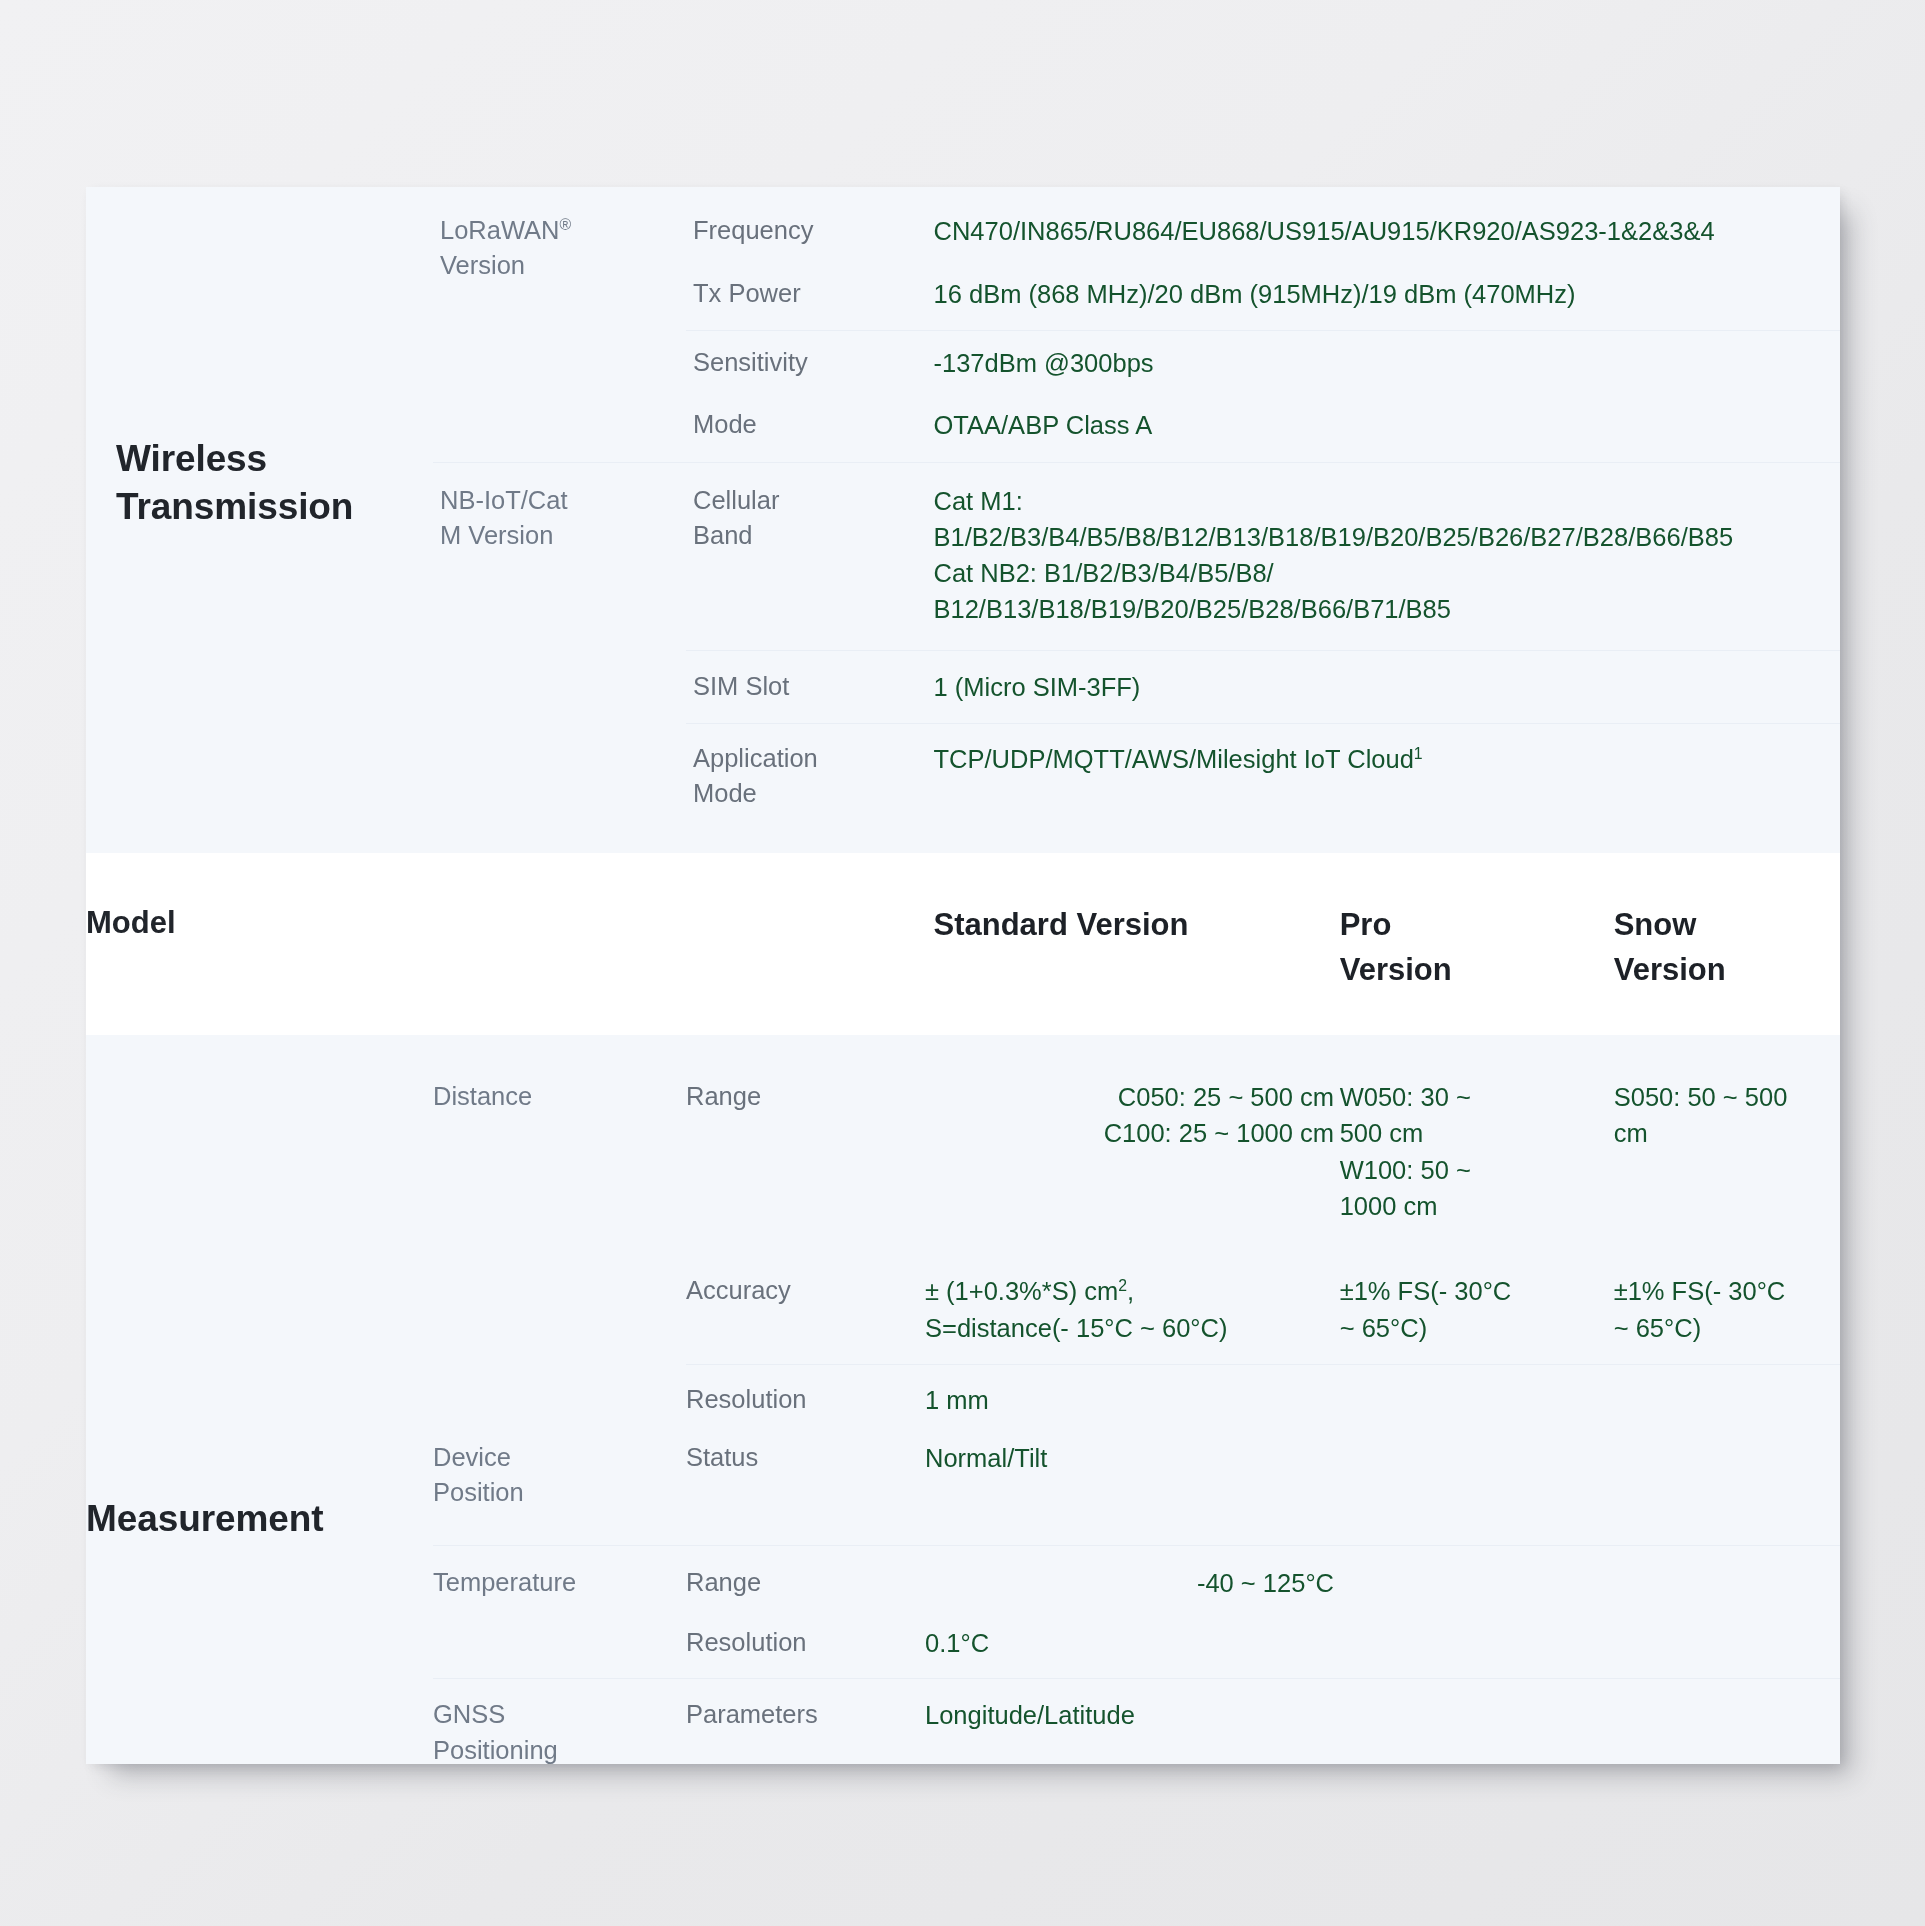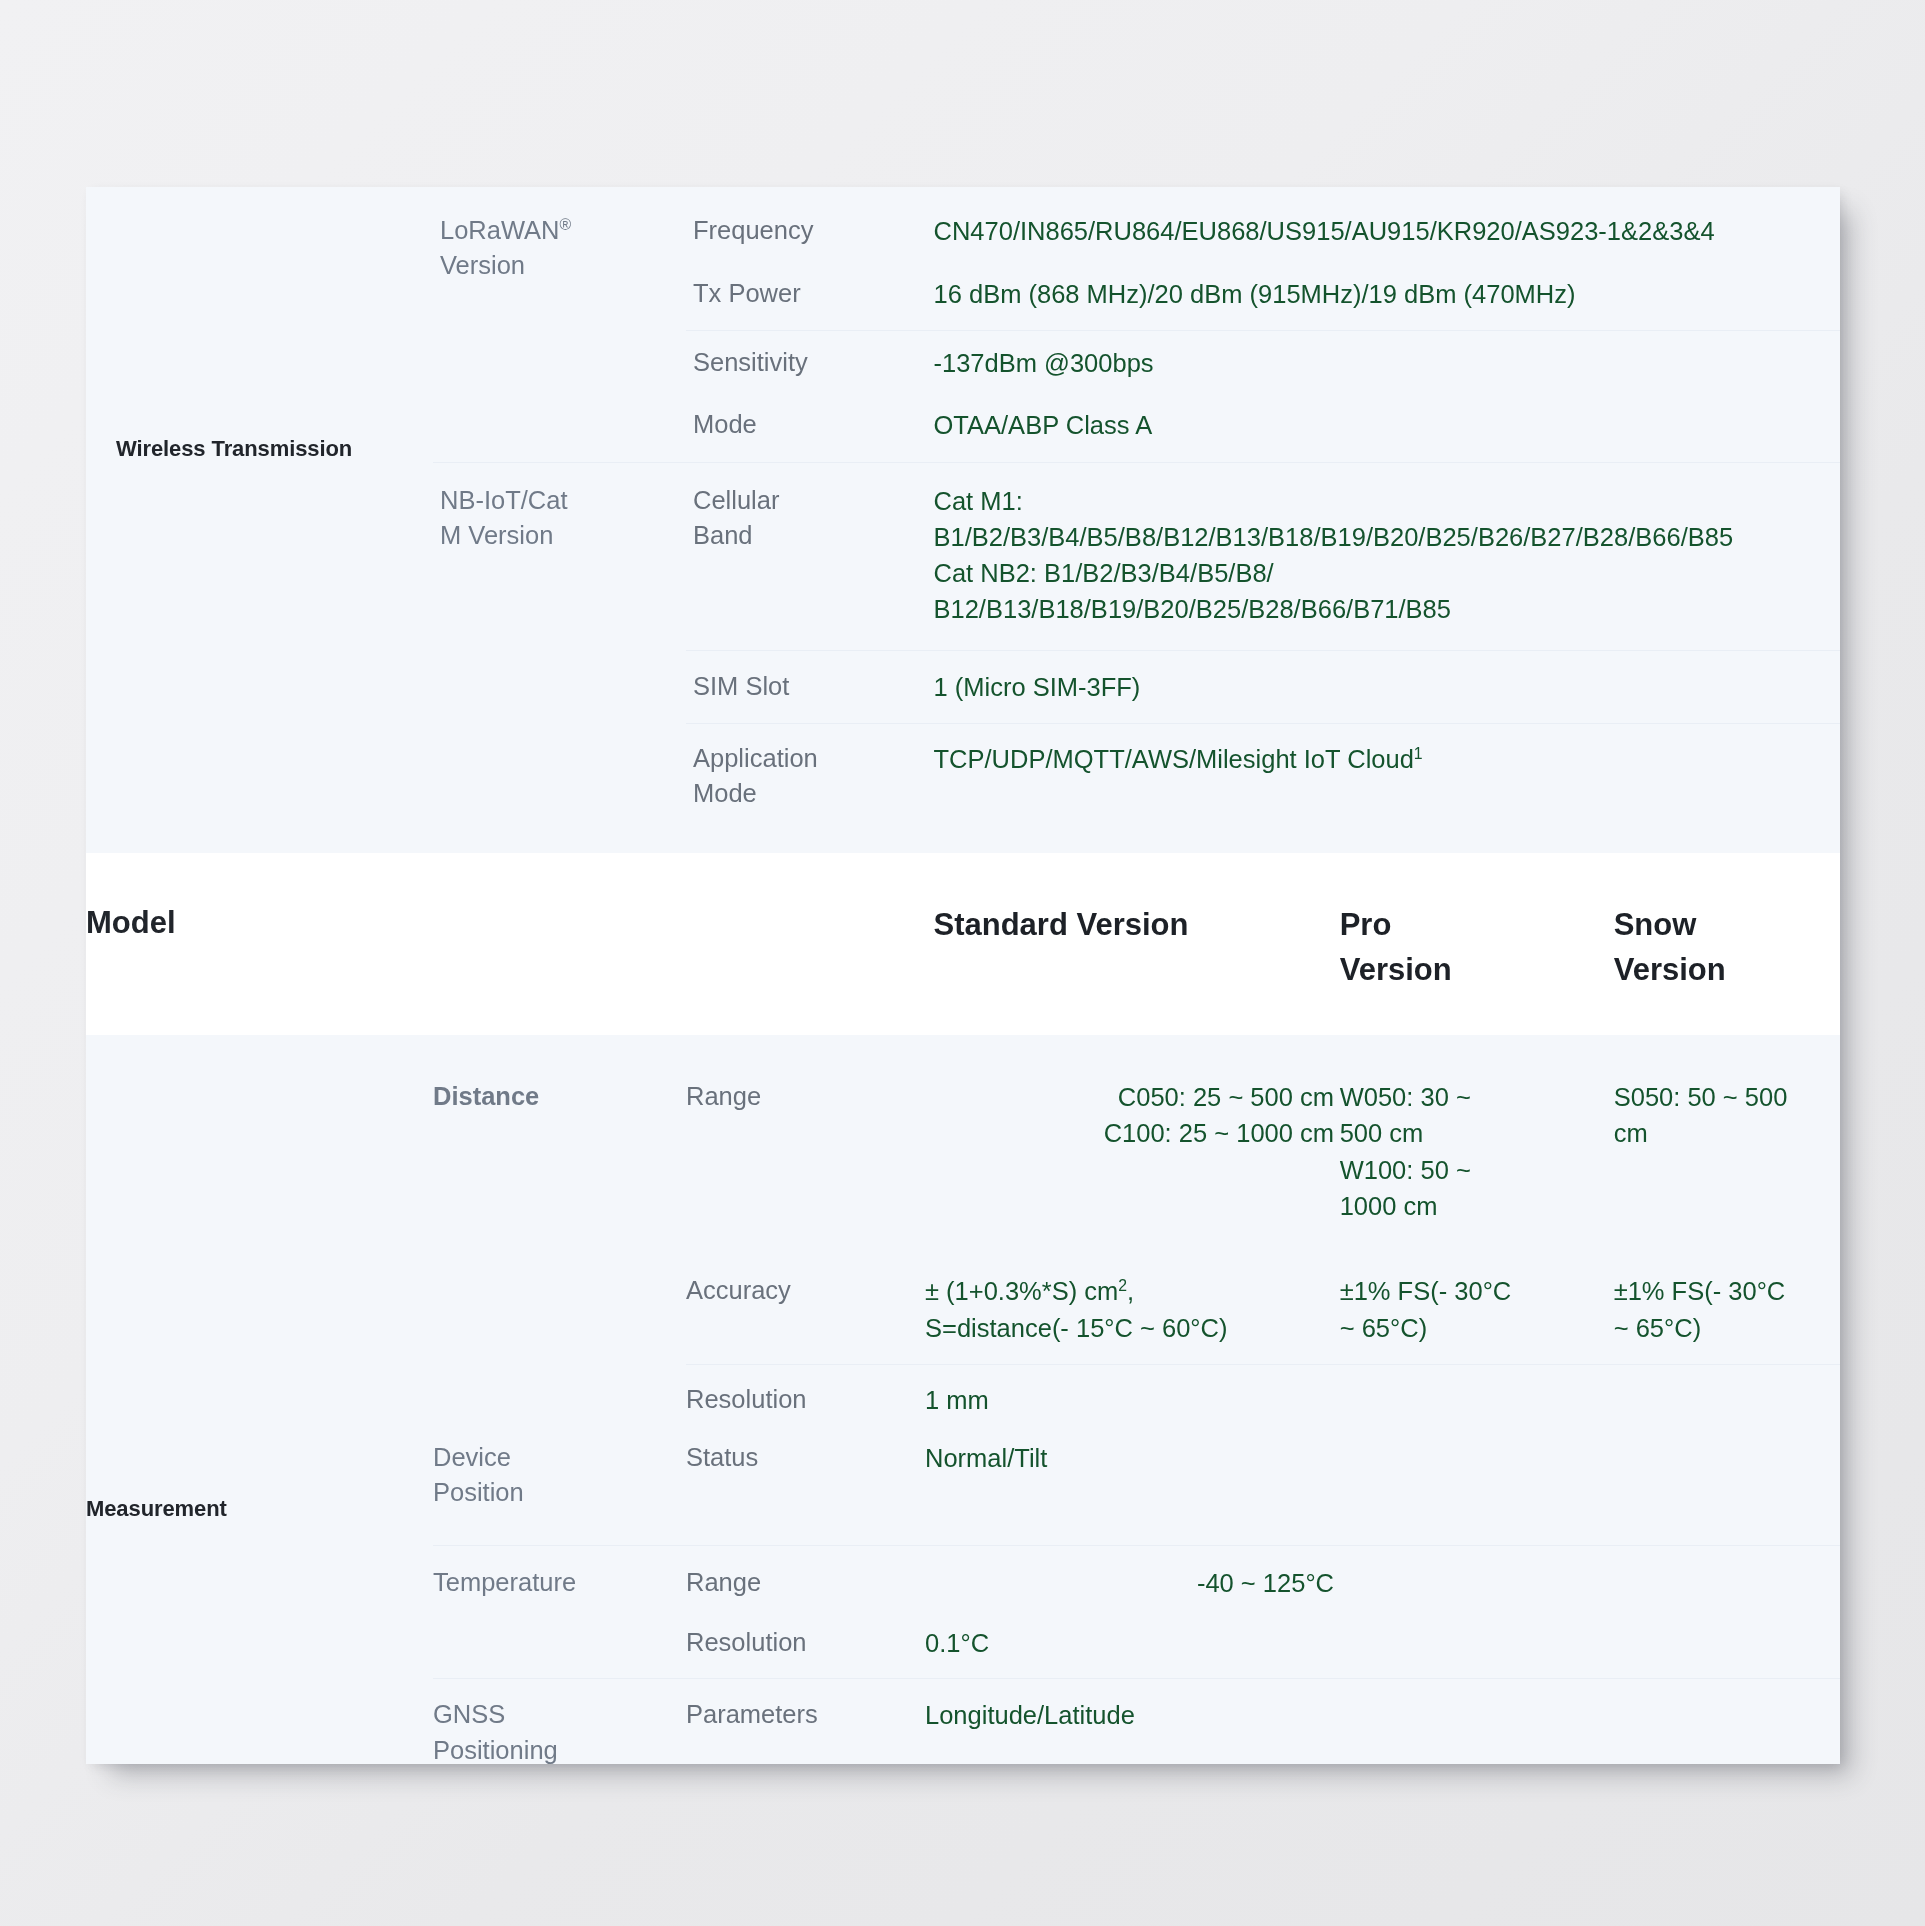--- a/index.html
+++ b/index.html
@@ -46,21 +46,21 @@
   
   .col-group   { width: 347px; }
   .col-sub     { width: 253px; }
   .col-param   { width: 239px; }
   .col-std     { width: 409px; }
   .col-pro     { width: 274px; }
   .col-snow    { width: 232px; }
 
   
   .group-label {
-    font-size: 22px;
+    font-size: 37px;
     font-weight: 700;
     color: #21252b;
     line-height: 1.30;
     letter-spacing: -0.1px;
   }
 
   .sub-label {
     font-size: 25.5px;
     font-weight: 400;
     color: #707a88;
@@ -261,21 +261,21 @@
         <col class="col-pro">
         <col class="col-snow">
     </colgroup>
     <tbody>
 
       <tr>
         <td rowspan="8" class="pad-group" style="padding-top:460px;">
           <div class="group-label">Measurement</div>
         </td>
         <td rowspan="3" class="pad-sub" style="padding-top:44px;">
-          <div class="sub-label" style="white-space:pre-line;font-weight:bold;">Distance</div>
+          <div class="sub-label" style="white-space:pre-line;">Distance</div>
         </td>
         <td class="pad-param" style="padding-top:44px;padding-bottom:18.4px;">
           <div class="param-label">Range</div>
         </td>
         <td class="pad-value" style="padding-top:44px;padding-bottom:18.4px;text-align:right;">
           <div class="value-text">C050: 25 ~ 500 cm
 C100: 25 ~ 1000 cm</div>
         </td>
         <td style="padding-top:44px;padding-bottom:18.4px;padding-left:5.7px;">
           <div class="value-text">W050: 30 ~

